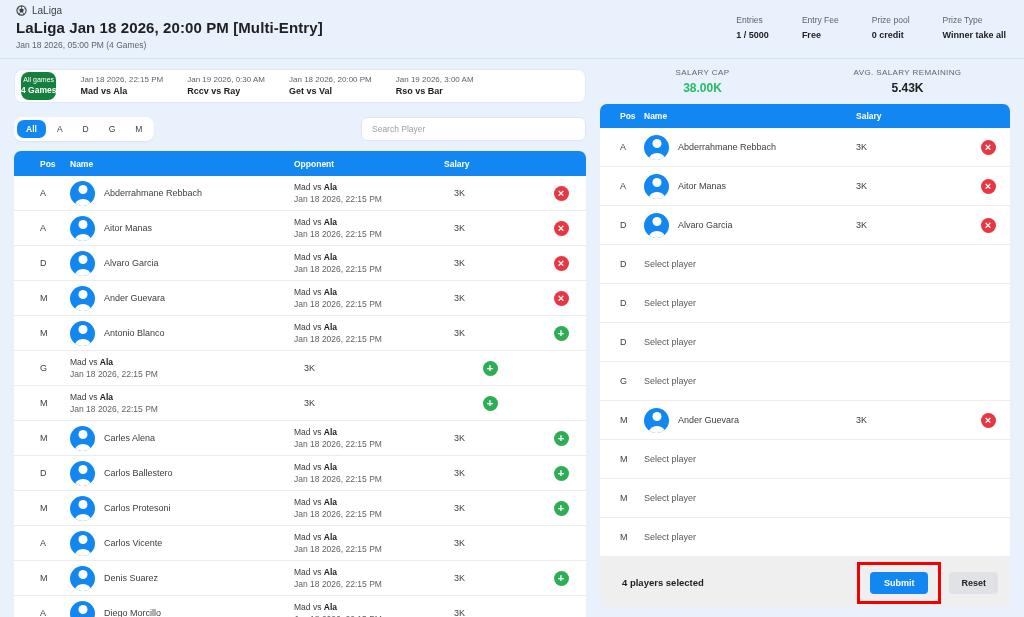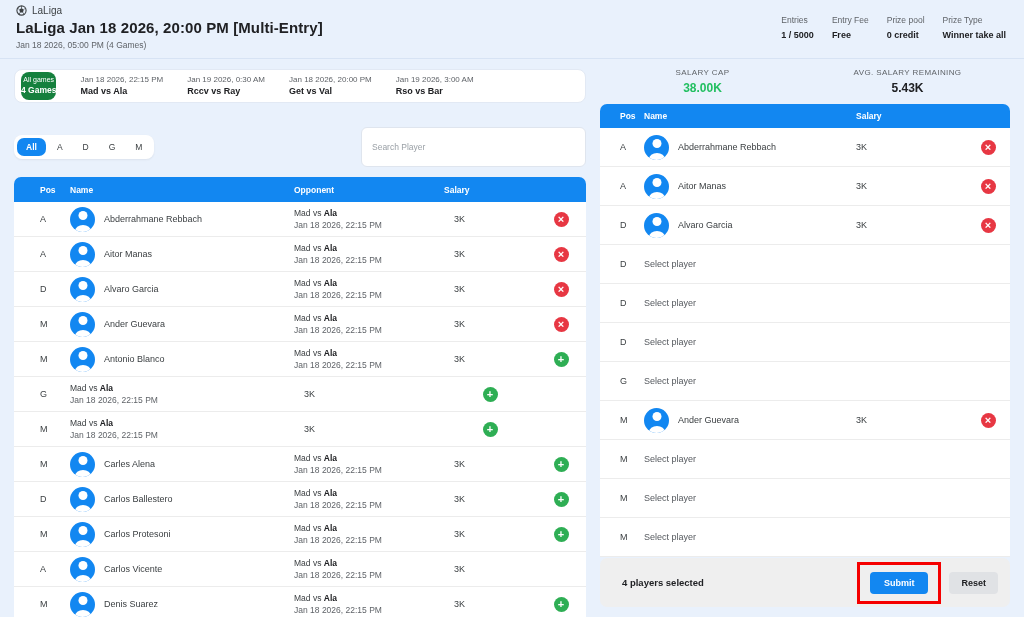--- a/index.html
+++ b/index.html
@@ -6,43 +6,43 @@
   html,body { background:#e9f1fc; }
   body {
     width:1024px; height:617px; overflow:hidden; position:relative;
     font-family:"Liberation Sans", sans-serif; color:#25282c;
   }
   
   .topbar { padding:5px 16px 8px 16px; border-bottom:1px solid #d7e3f4; display:flex; justify-content:space-between; }
   .league-row { display:flex; align-items:center; gap:5px; font-size:10px; color:#3c4043; }
   .page-title { font-size:15px; font-weight:bold; color:#202124; margin-top:3px; letter-spacing:.1px; }
   .page-subtitle { font-size:8.5px; color:#5f6368; margin-top:4px; }
-  .stats { display:flex; gap:18px; margin-top:10px; align-items:flex-start; padding-right:2px; }
+  .stats { display:flex; gap:33px; margin-top:10px; align-items:flex-start; padding-right:2px; }
   .stat .s-label { font-size:8.5px; color:#5f6368; }
   .stat .s-value { font-size:9px; font-weight:bold; color:#202124; margin-top:5px; }
   
   .main { display:flex; padding:0 14px; gap:14px; align-items:flex-start; }
   .col-left { width:572px; flex:none; }
   .col-right { flex:1; min-width:0; }
   
   .games-card { margin-top:10px; background:#fff; border:1px solid #e2e9f4; border-radius:8px;
     display:flex; align-items:center; padding:4px 6px; gap:24px; height:34px; }
   .allgames-chip { background:#15803d; color:#fff; border-radius:8px; padding:3px 0; text-align:center;
     font-size:7px; line-height:1.4; cursor:pointer; flex:none; }
   .allgames-chip b { display:block; font-size:8.5px; }
   .game { line-height:1.4; cursor:pointer; }
   .game .gtime { font-size:8px; color:#5f6368; }
   .game .gmatch { font-size:9px; font-weight:bold; color:#202124; }
   
-  .filter-row { margin-top:24px; display:flex; justify-content:space-between; align-items:center; }
+  .filter-row { margin-top:14px; display:flex; justify-content:space-between; align-items:flex-start; }
   .tabs { background:#fff; border-radius:8px; padding:3px; display:flex; align-items:center; gap:2px;
     box-shadow:0 1px 2px rgba(60,64,67,.08); }
   .tab { font-size:8.5px; color:#3c4043; padding:4px 9px; border-radius:7px; cursor:pointer; }
   .tab.active { background:#1287f1; color:#fff; font-weight:bold; }
-  .search-input { width:225px; height:40px; border:1px solid #dfe5ee; border-radius:6px; font-size:8.5px;
+  .search-input { width:225px; height:24px; border:1px solid #dfe5ee; border-radius:6px; font-size:8.5px;
     padding:0 10px; color:#202124; outline:none; background:#fff; font-family:"Liberation Sans",sans-serif; }
   .search-input::placeholder { color:#9aa0a6; }
   
   .ptable { margin-top:10px; }
   .ptable-head { background:#1287f1; color:#fff; display:grid; grid-template-columns:56px 1fr 150px 92px 50px;
     height:25px; align-items:center; font-size:8.5px; font-weight:bold; border-radius:7px 7px 0 0; }
   .ptable-head > div:first-child { padding-left:26px; }
   .prow { background:#fff; display:grid; grid-template-columns:56px 1fr 150px 92px 50px; height:35px;
     align-items:center; border-bottom:1px solid #ececec; }
   .c-pos { padding-left:26px; font-size:9px; color:#3c4043; }

